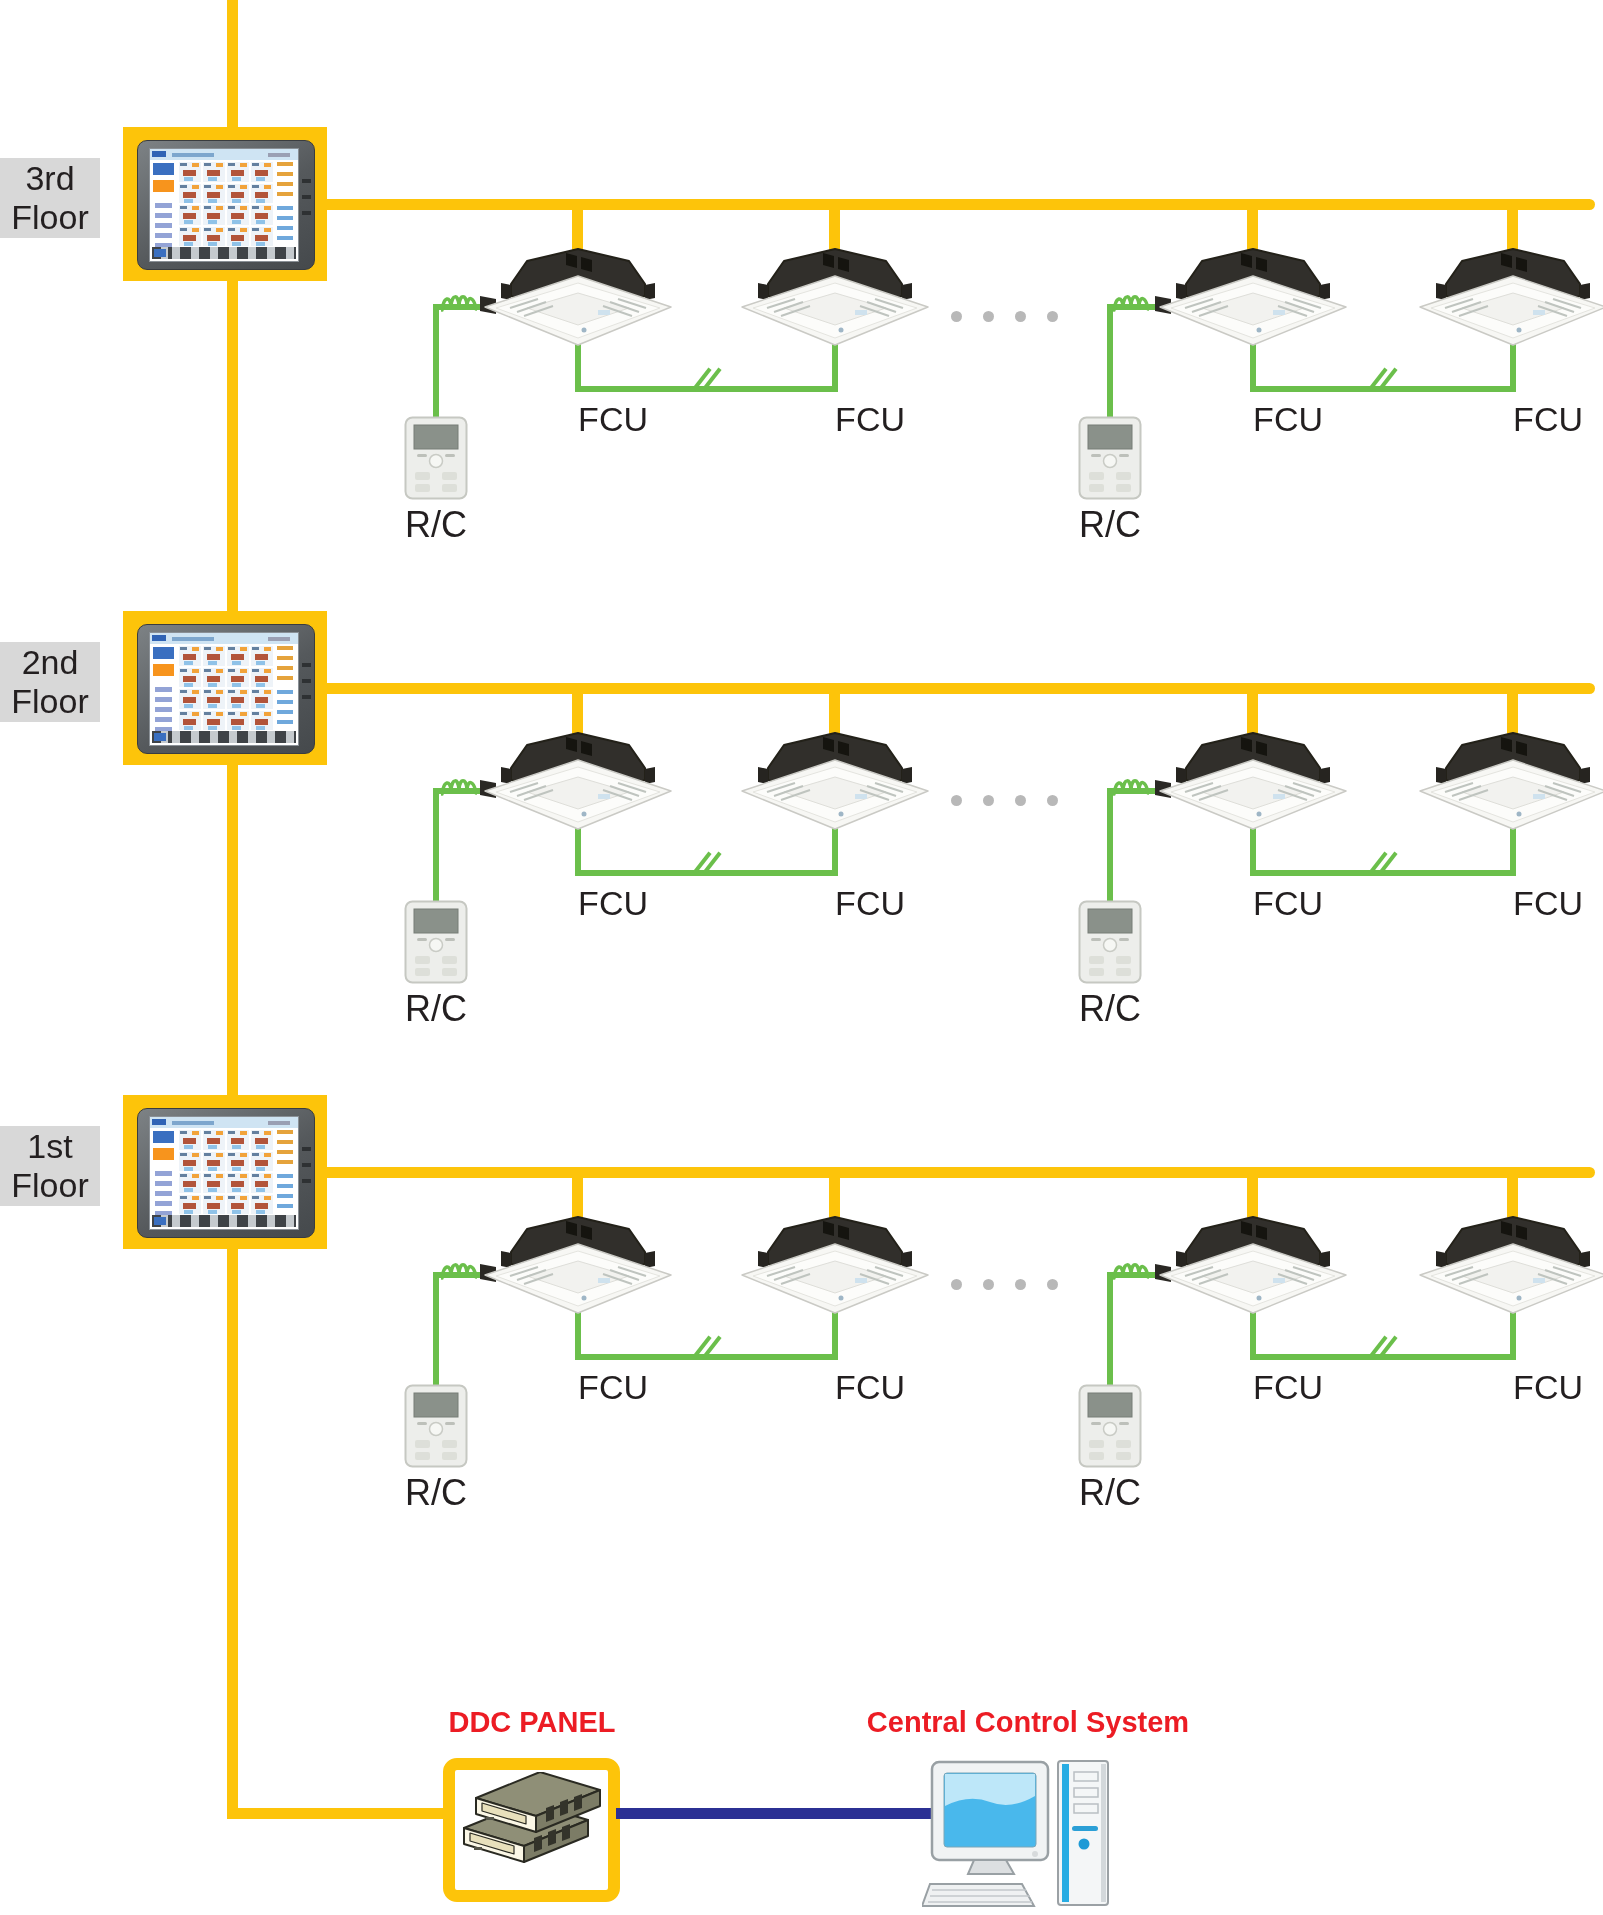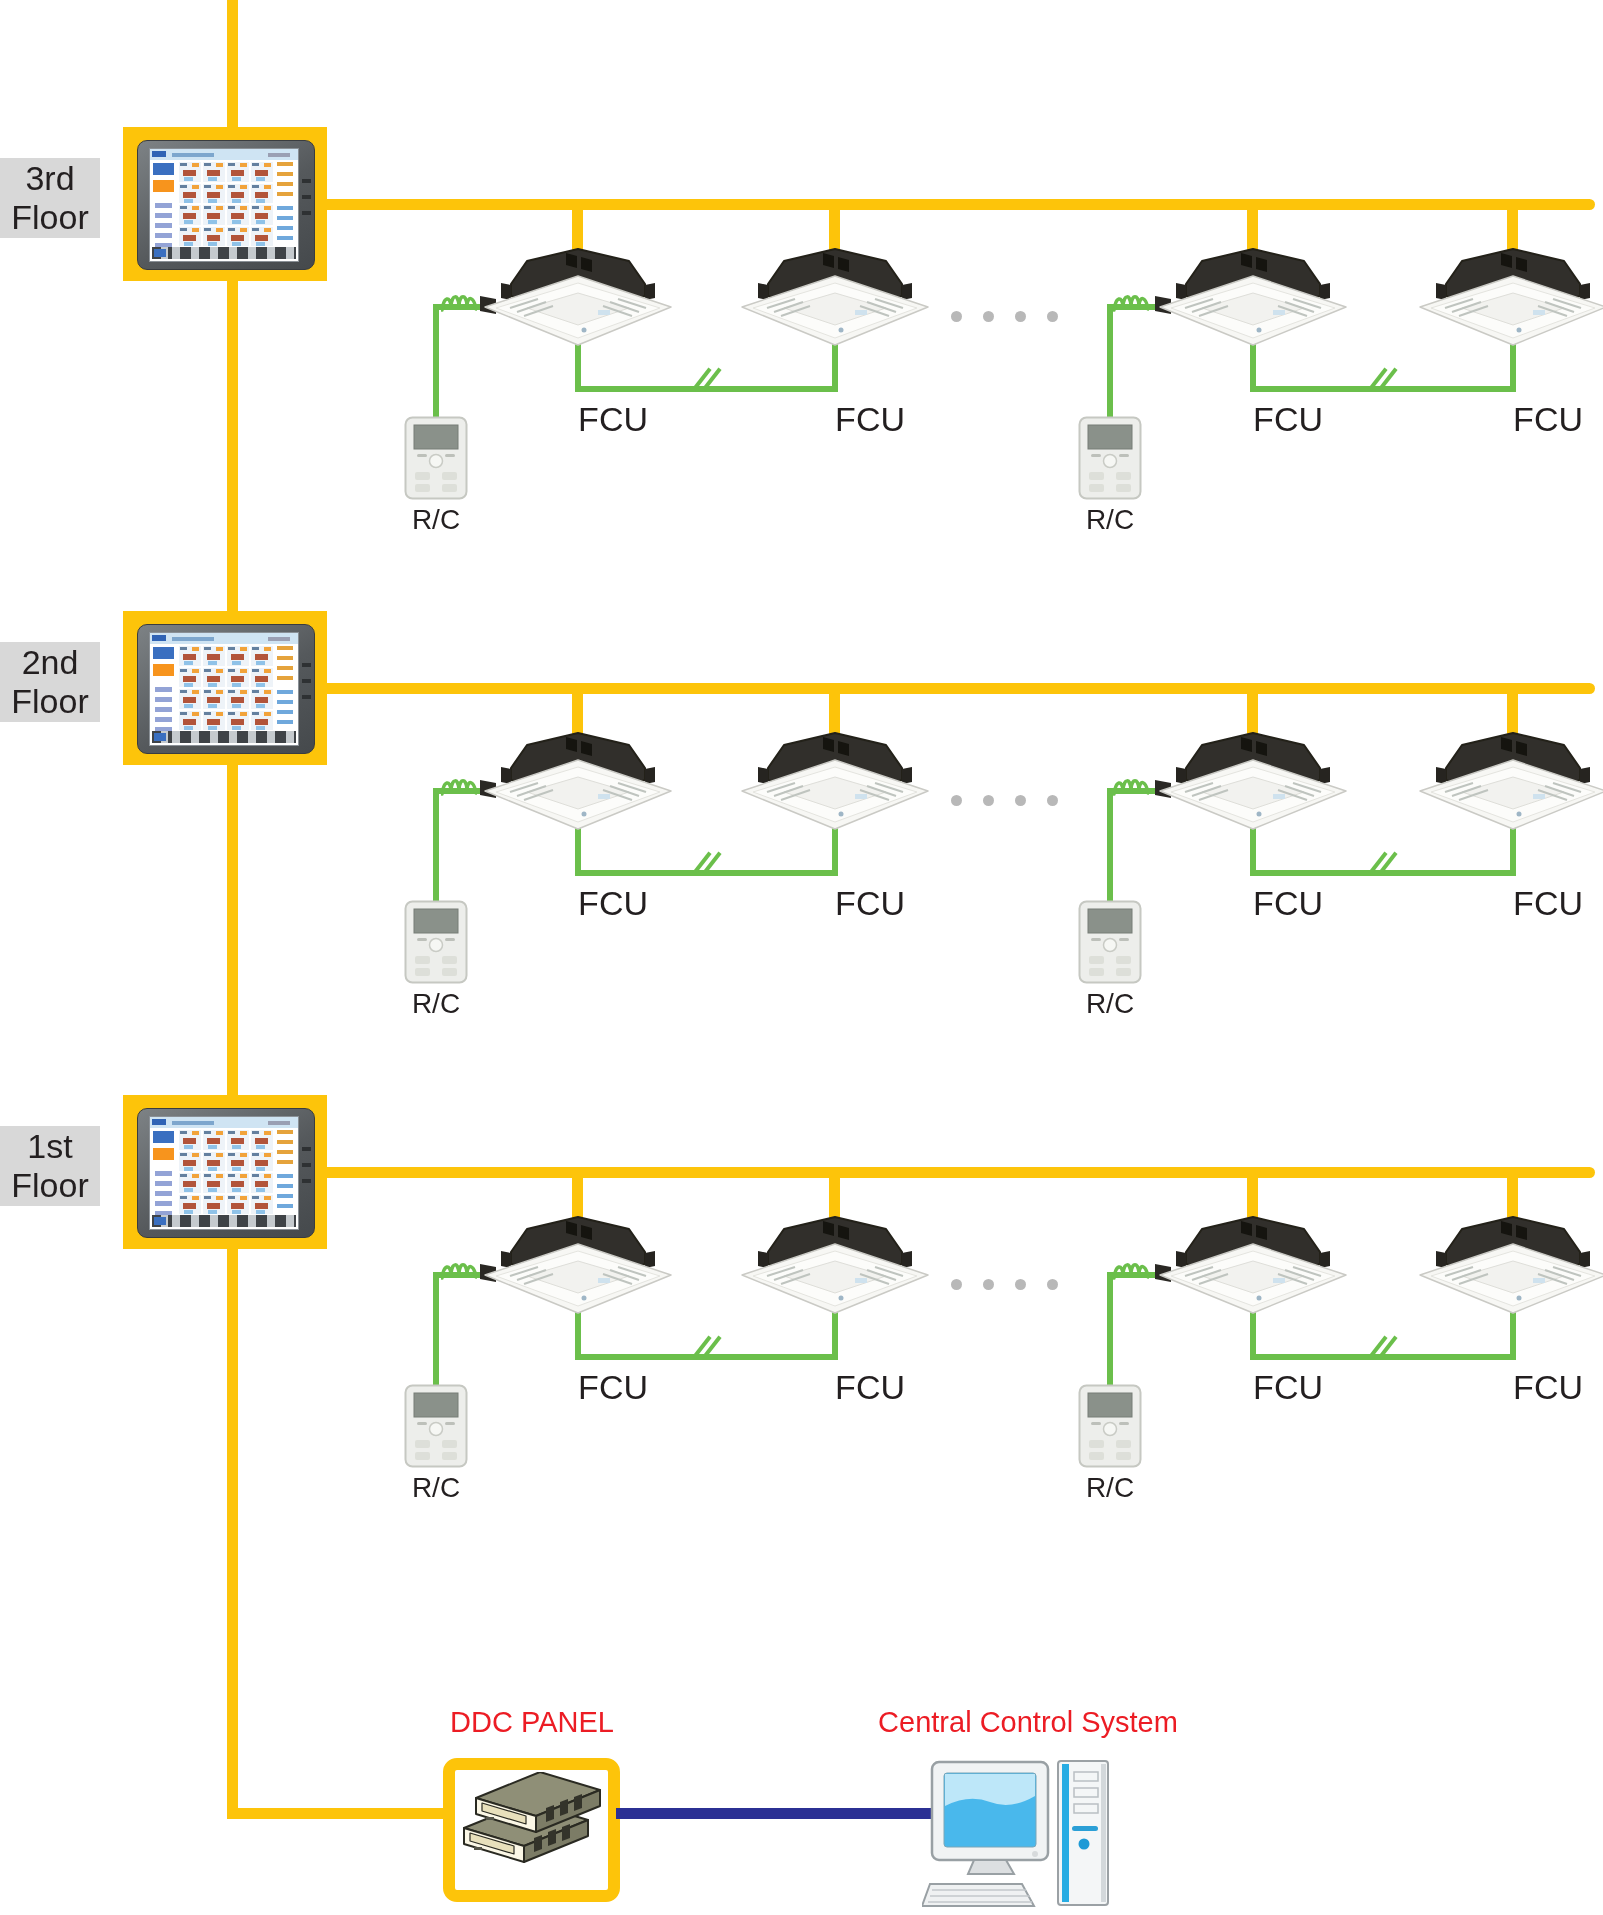--- a/index.html
+++ b/index.html
@@ -76,25 +76,25 @@
   .break{top:362px;width:30px;height:34px;}
   .b1{left:692px}.b2{left:1368px}
   .break i{position:absolute;top:4px;width:4px;height:26px;background:var(--wire,#6BBF4B);transform:rotate(38deg);}
   .break i:first-child{left:8px}.break i:last-child{left:18px}
   .dots{left:951px;top:311px;display:flex;gap:21px;}
   .dots i{display:block;width:11px;height:11px;border-radius:50%;background:var(--dots,#B8B8B8);}
 
   
   .rc{width:64px;height:84px;top:416px;}
   .r1{left:404px}.r2{left:1078px}
-  .rc-label{top:504px;width:140px;text-align:center;font-size:28px;color:#231F20;}
+  .rc-label{top:504px;width:140px;text-align:center;font-size:36px;color:#231F20;}
   .rl1{left:366px}.rl2{left:1040px}
 
   
-  .caption{top:1706px;font-size:29px;font-weight:normal;color:var(--caption,#EC1C24);text-align:center;}
+  .caption{top:1706px;font-size:29px;font-weight:bold;color:var(--caption,#EC1C24);text-align:center;}
   .cap-ddc{left:377px;width:310px;}
   .cap-ccs{left:858px;width:340px;}
   .ddc-box{left:443px;top:1758px;width:177px;height:144px;border:12px solid var(--bus,#FDC40A);
            border-radius:14px;background:#fff;box-sizing:border-box;
            display:flex;align-items:center;justify-content:center;}
   .link-line{left:616px;top:1808px;width:322px;height:11px;background:var(--link,#2B3094);}
   .computer{left:922px;top:1758px;width:200px;height:154px;}
 </style>
 </head>
 <body>

